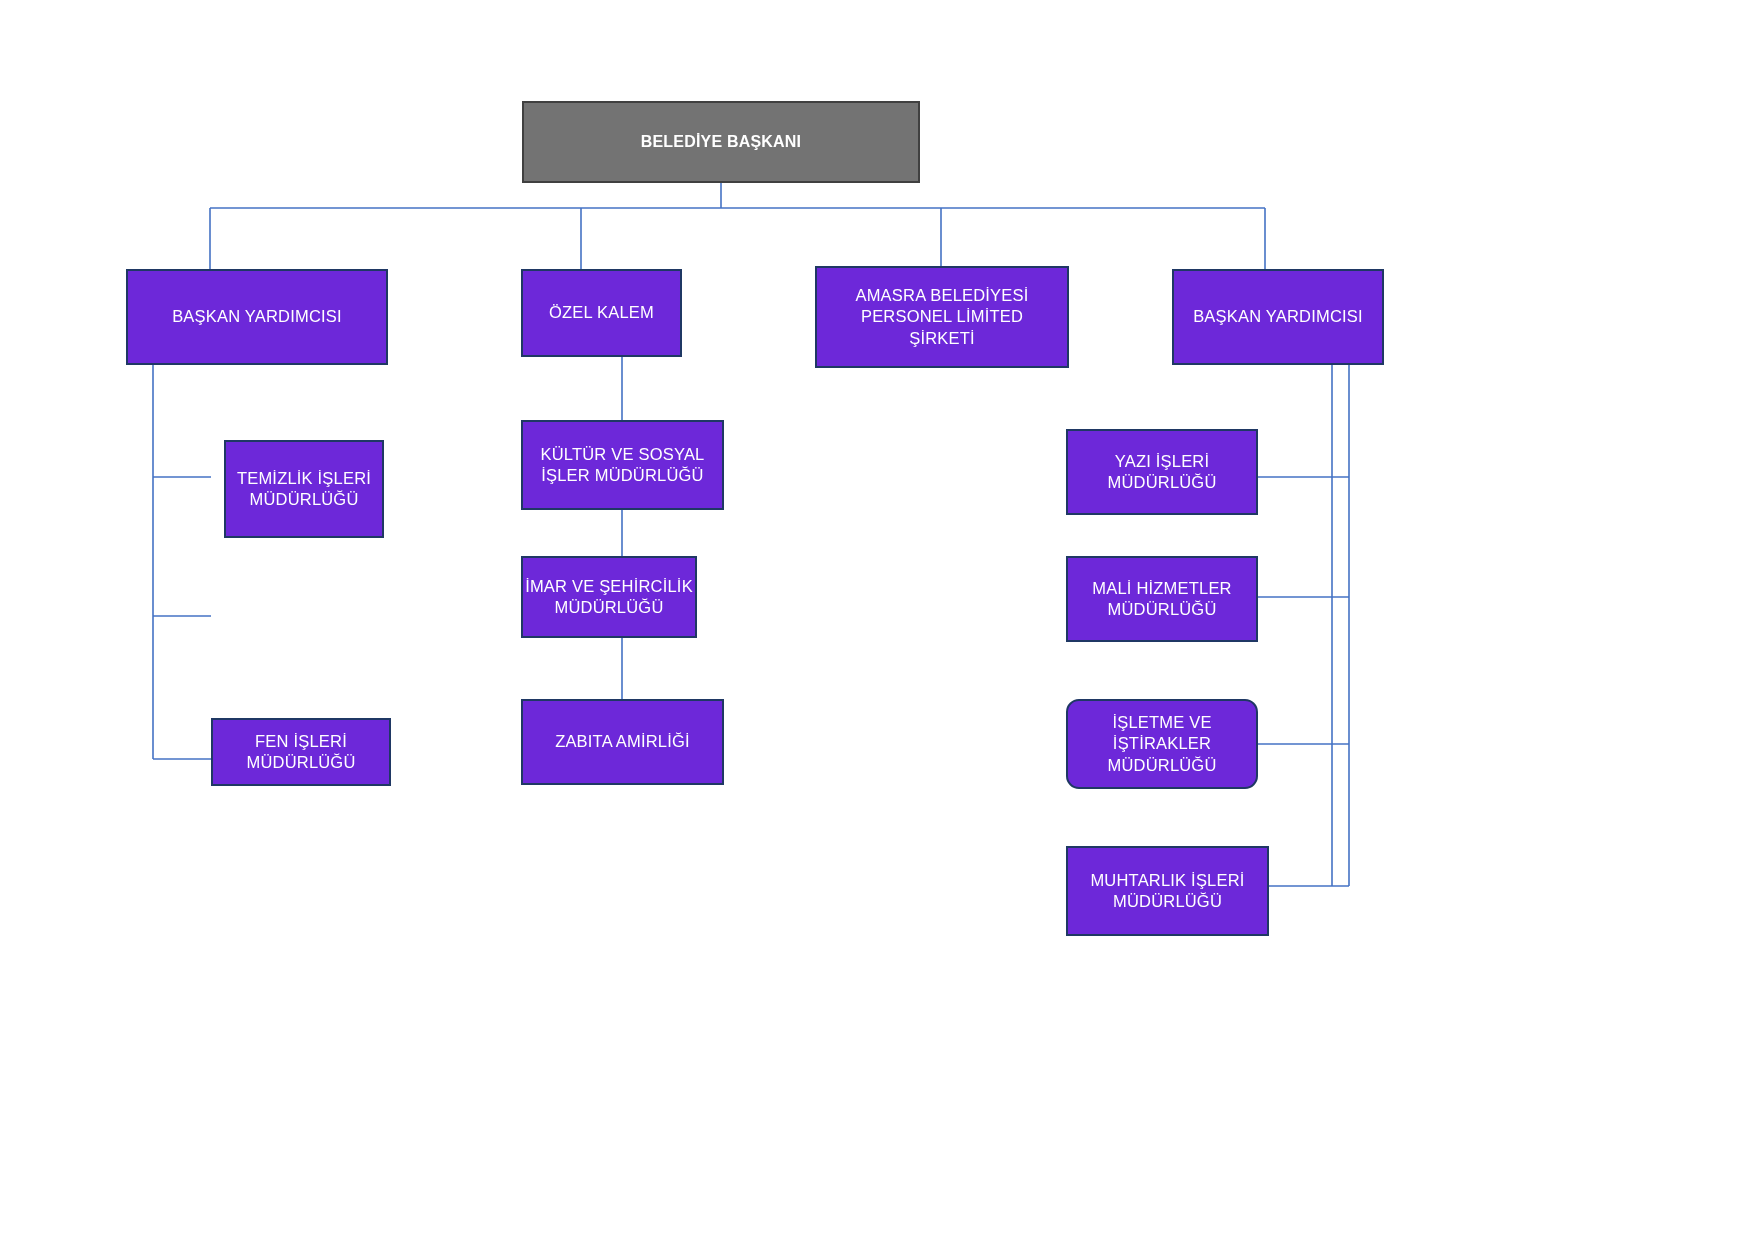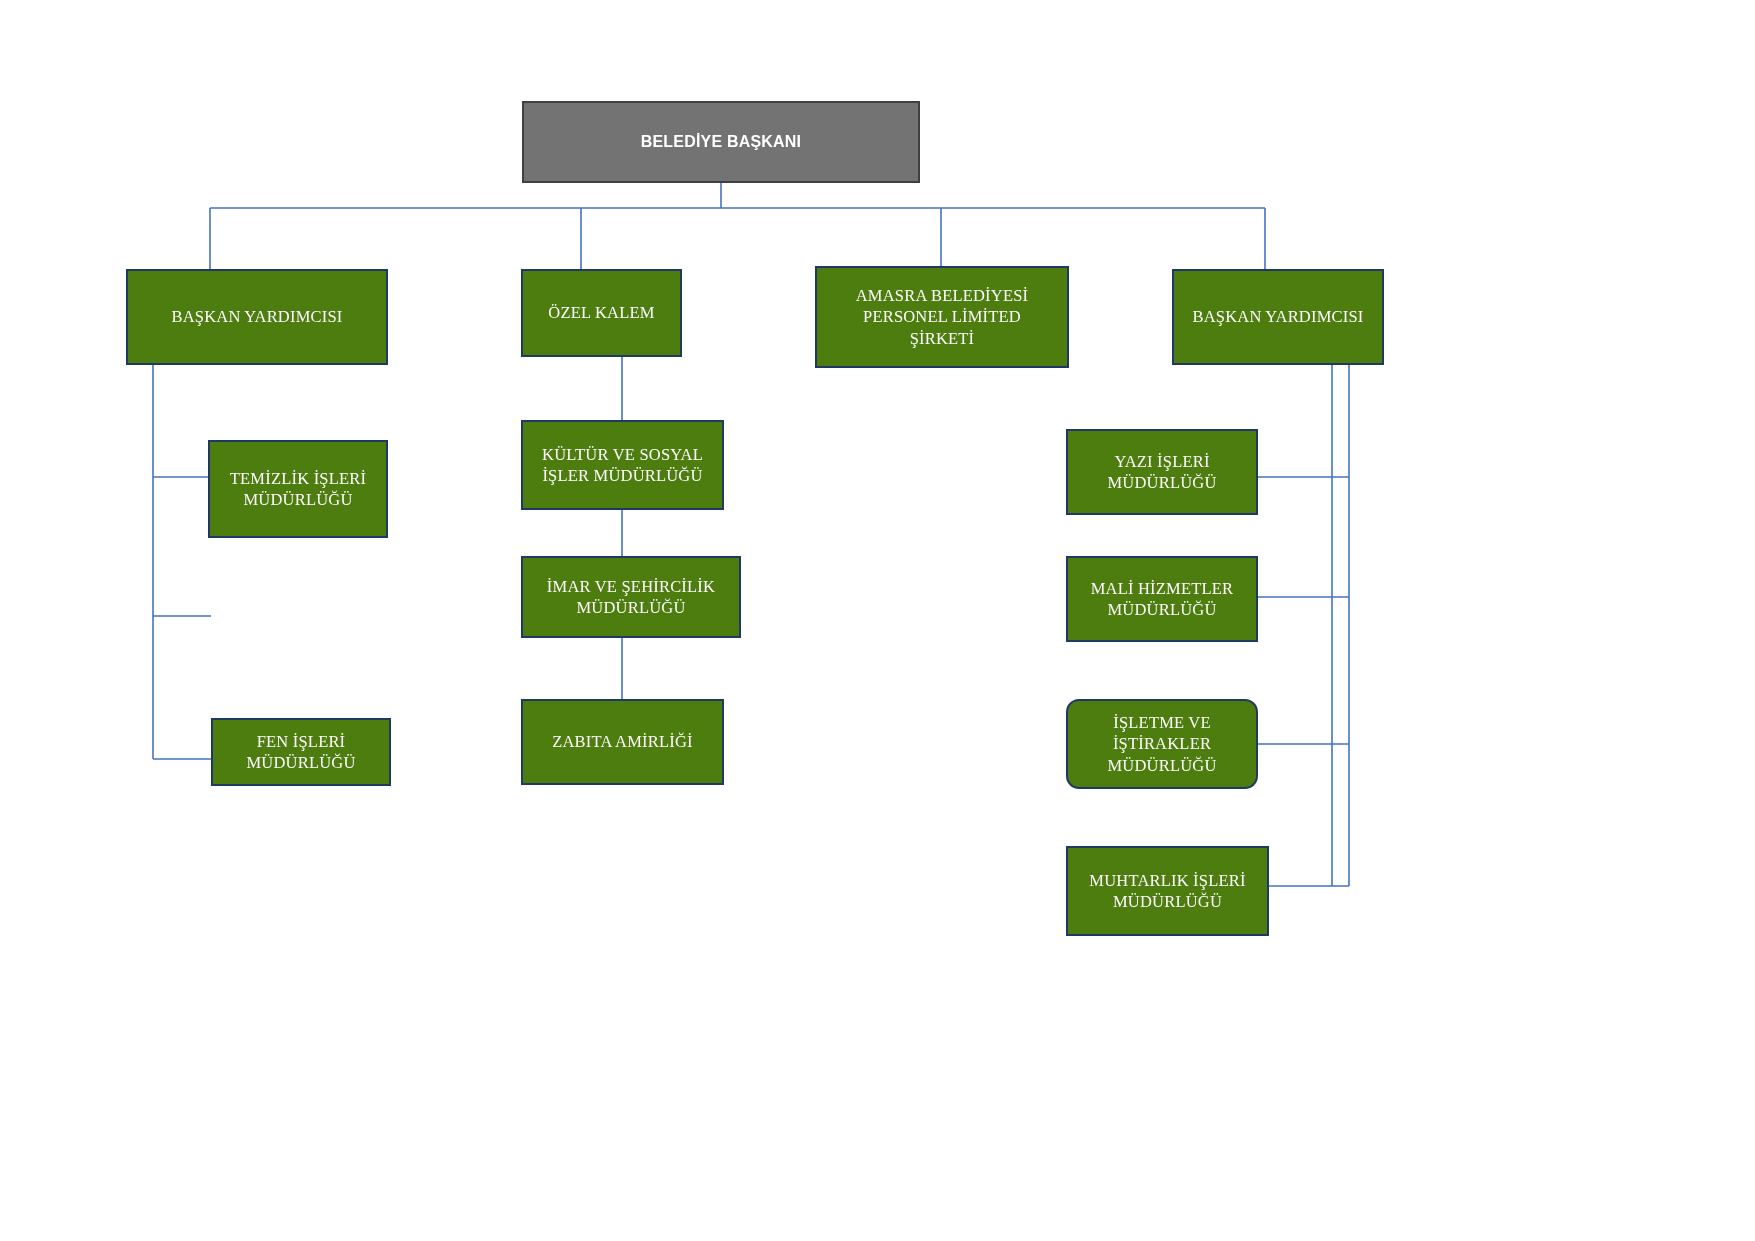--- a/index.html
+++ b/index.html
@@ -39,25 +39,24 @@
     white-space: pre-line;
     z-index: 2;
   }
   .node-root {
     background: #737373;
     border: 2px solid #404040;
     font-size: 16px;
     font-weight: bold;
   }
   .node-blue {
-    background: #4d7c0f;
+    background: #6d28d9;
     border: 2px solid #1f3864;
     font-size: 16.5px;
     font-weight: normal;
-    font-family: Liberation Serif, serif;
   }
 </style>
 </head>
 <body>
 
 <div id="chart-canvas">
 
   <svg id="connector-layer" viewBox="0 0 1755 1241" xmlns="http://www.w3.org/2000/svg">
     <g fill="none" stroke="#4472c4" stroke-width="1.6">
 
@@ -93,31 +92,31 @@
   <div class="node node-blue" style="left:126px; top:269px; width:262px; height:96px;">BAŞKAN YARDIMCISI</div>
 
   <div class="node node-blue" style="left:521px; top:269px; width:161px; height:88px;">ÖZEL KALEM</div>
 
   <div class="node node-blue" style="left:815px; top:266px; width:254px; height:102px;">AMASRA BELEDİYESİ
 PERSONEL LİMİTED
 ŞİRKETİ</div>
 
   <div class="node node-blue" style="left:1172px; top:269px; width:212px; height:96px;">BAŞKAN YARDIMCISI</div>
 
-  <div class="node node-blue" style="left:208px; top:440px; width:180px; height:98px;text-align:center;">TEMİZLİK İŞLERİ
+  <div class="node node-blue" style="left:224px; top:440px; width:160px; height:98px;text-align:center;">TEMİZLİK İŞLERİ
 MÜDÜRLÜĞÜ</div>
 
 
   <div class="node node-blue" style="left:211px; top:718px; width:180px; height:68px;">FEN İŞLERİ
 MÜDÜRLÜĞÜ</div>
 
   <div class="node node-blue" style="left:521px; top:420px; width:203px; height:90px;">KÜLTÜR VE SOSYAL
 İŞLER MÜDÜRLÜĞÜ</div>
 
-  <div class="node node-blue" style="left:521px; top:556px; width:220px; height:82px;">İMAR VE ŞEHİRCİLİK
+  <div class="node node-blue" style="left:521px; top:556px; width:176px; height:82px;">İMAR VE ŞEHİRCİLİK
 MÜDÜRLÜĞÜ</div>
 
   <div class="node node-blue" style="left:521px; top:699px; width:203px; height:86px;">ZABITA AMİRLİĞİ</div>
 
   <div class="node node-blue" style="left:1066px; top:429px; width:192px; height:86px;">YAZI İŞLERİ
 MÜDÜRLÜĞÜ</div>
 
   <div class="node node-blue" style="left:1066px; top:556px; width:192px; height:86px;">MALİ HİZMETLER
 MÜDÜRLÜĞÜ</div>
 

